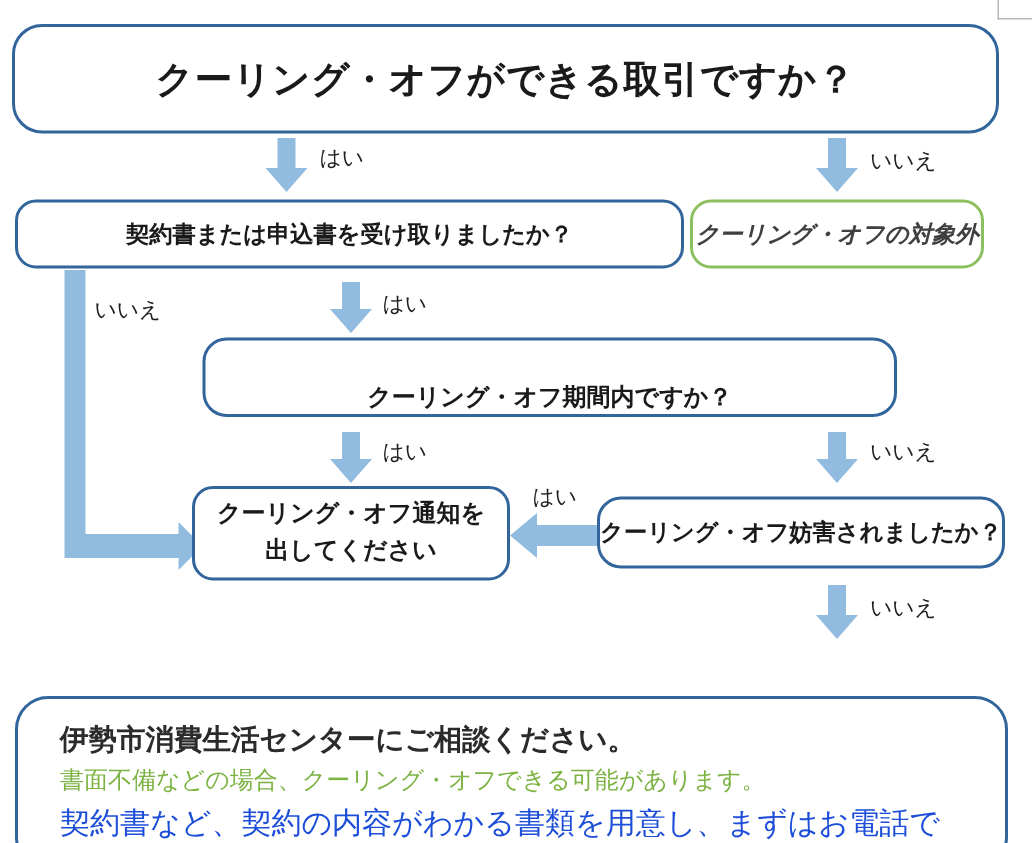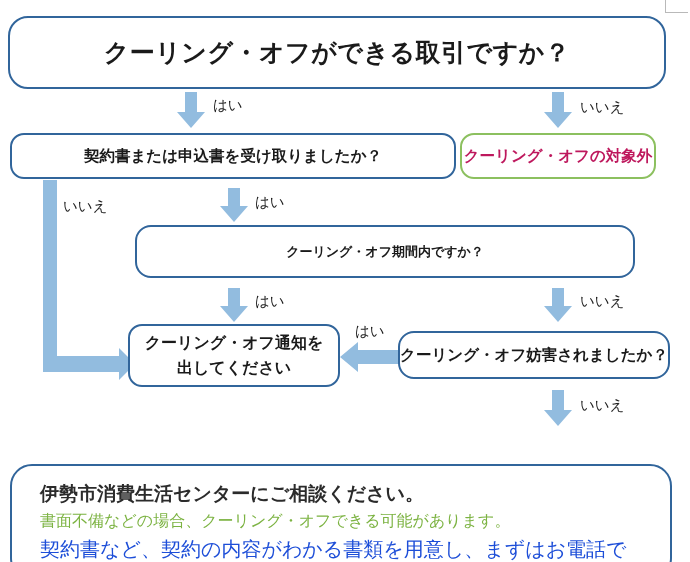--- a/index.html
+++ b/index.html
@@ -31,43 +31,45 @@
   }
   .box-blue {
     border: 2.5px solid #31659b;
     border-radius: 16px;
     color: #1a1a1a;
     font-weight: bold;
   }
   .box-green {
     border: 2px solid #8cc05f;
     border-radius: 14px;
-    color: #be185d;
+    color: #404040;
     font-weight: bold;
+    font-style: italic;
   }
 
   
   #node-top {
     left: 8px; top: 16px; width: 658px; height: 73px;
     border-radius: 20px;
     font-size: 25px;
     letter-spacing: 0.5px;
   }
   #node-contract {
     left: 10px; top: 133px; width: 446px; height: 46px;
     font-size: 15.5px;
     border-radius: 14px;
   }
   #node-excluded {
     left: 460px; top: 133px; width: 196px; height: 46px;
     font-size: 15.5px;
   }
   #node-period {
-    left: 135px; top: 225px; width: 500px; height: 53px;
-    font-size: 13px;
+    left: 135px; top: 225px; width: 463px; height: 53px;
+    font-size: 16px;
+    align-items: flex-end;
   }
   #node-notice {
     left: 128px; top: 324px; width: 212px; height: 63px;
     font-size: 16px;
     border-radius: 14px;
     flex-direction: column;
     line-height: 1.55;
   }
   #node-obstruct {
     left: 398px; top: 331px; width: 272px; height: 48px;

